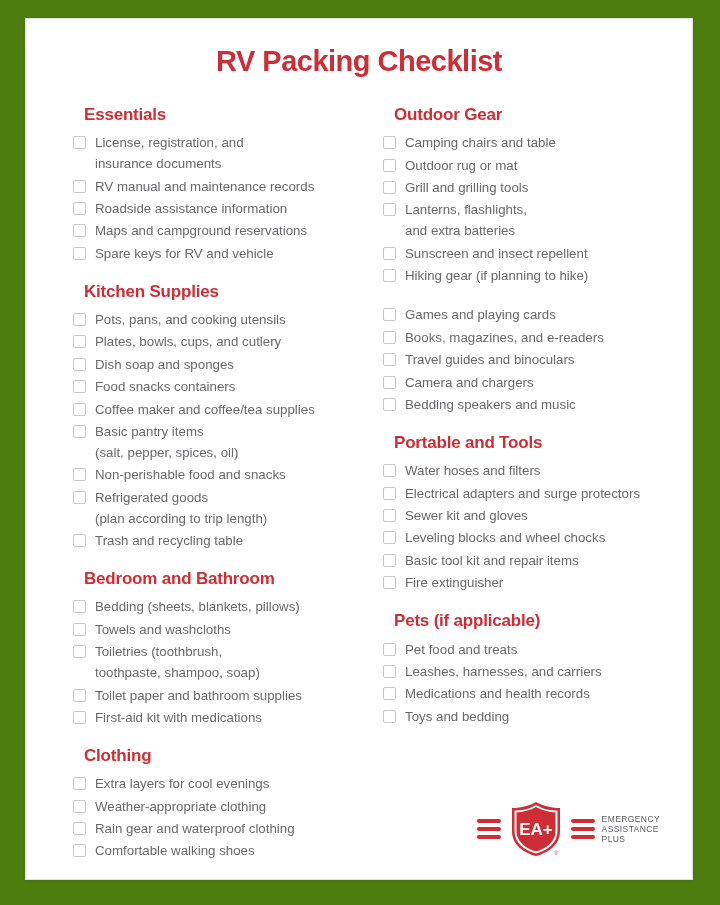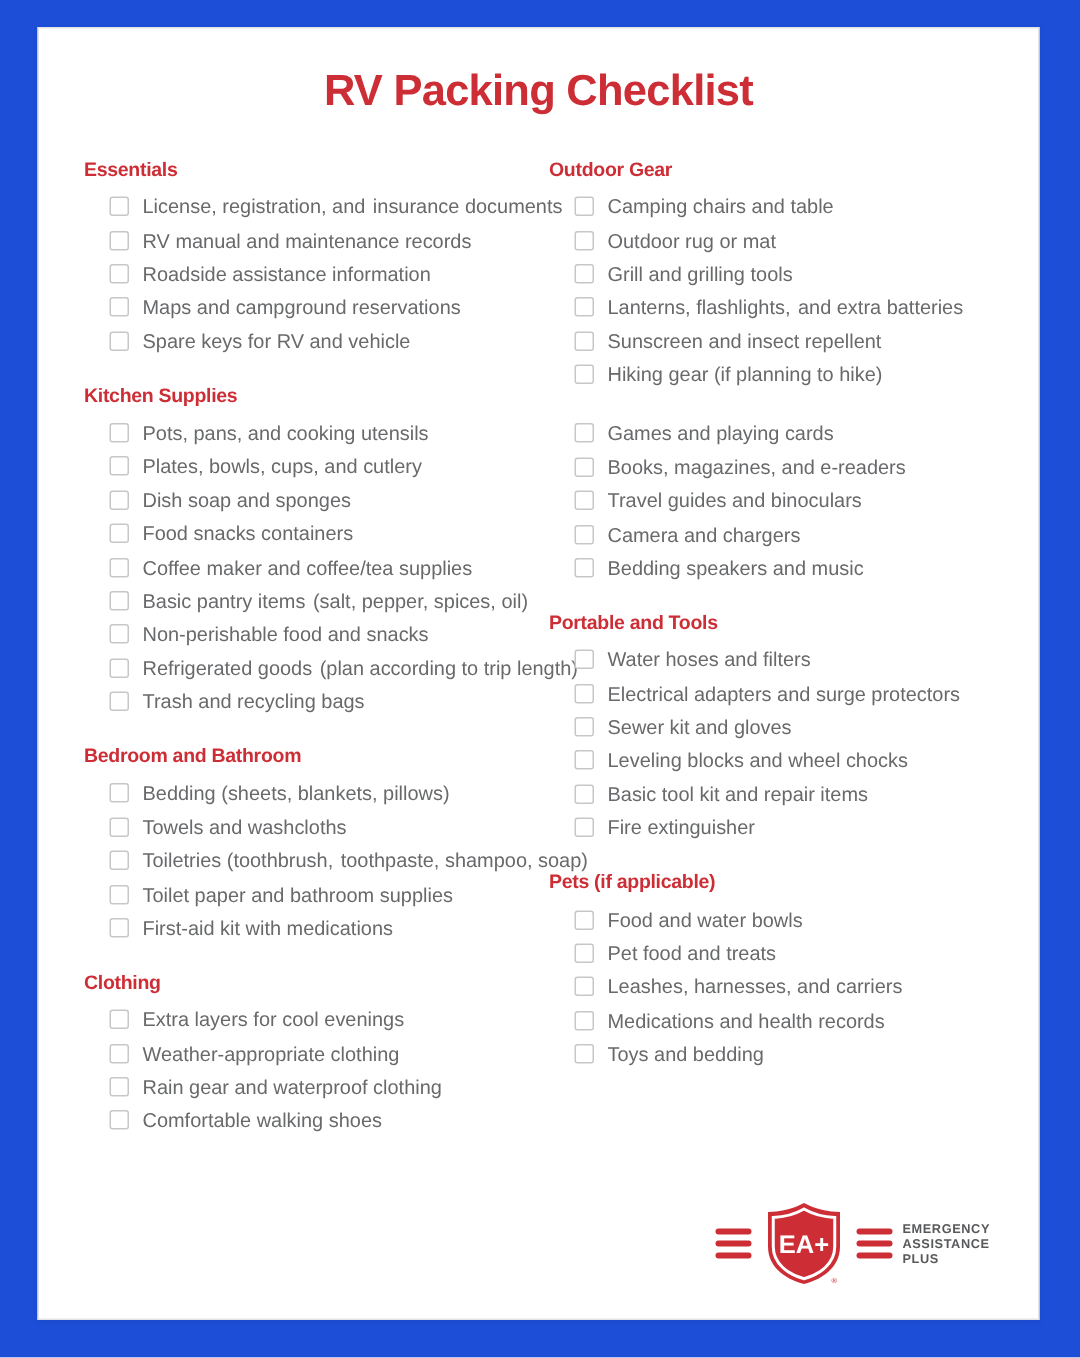--- a/index.html
+++ b/index.html
@@ -5,21 +5,21 @@
   * { margin: 0; padding: 0; box-sizing: border-box; }
   html, body {
     width: 720px; height: 905px;
     font-family: "Liberation Sans", sans-serif;
     background: #ededee;
     overflow: hidden;
   }
   .canvas {
     position: relative;
     width: 720px; height: 905px;
-    background: #1d4ed8;
+    background: #4d7c0f;
   }
   .sheet {
     position: absolute;
     left: 25px; top: 18px;
     width: 668px; height: 862px;
     background: #ffffff;
     border: 1px solid #e3e3e3;
     box-shadow: 0 1px 4px rgba(0,0,0,0.07);
     padding: 26px 30px 20px 30px;
   }
@@ -31,46 +31,47 @@
     color: #cd2d35;
     margin-bottom: 10px;
   }
   .columns {
     display: flex;
     gap: 14px;
   }
   .col { flex: 1 1 0; min-width: 0; }
   .section { margin-top: 17px; }
   .section-heading {
-    font-size: 13px;
+    font-size: 17px;
     font-weight: bold;
     color: #cd2d35;
     letter-spacing: -0.2px;
     margin-bottom: 7px;
+    margin-left: 28px;
   }
   .item {
     display: flex;
     align-items: flex-start;
     gap: 9px;
     margin: 0 0 0 17px;
     padding: 3.2px 0;
     font-size: 13.3px;
     line-height: 16px;
     color: #68696b;
   }
   .checkbox {
     width: 13px; height: 13px;
     flex: 0 0 13px;
     border: 1.5px solid #c6c7c9;
     border-radius: 2px;
     background: #fff;
     margin-top: 1px;
     cursor: pointer;
   }
-  .item-lines { display: flex; gap: 5px; }
+  .item-lines { display: flex; flex-direction: column; gap: 5px; }
   .item-line { white-space: nowrap; }
 
   
   .logo {
     position: absolute;
     right: 32px; bottom: 22px;
     display: flex;
     align-items: center;
     gap: 7px;
   }
@@ -84,21 +85,21 @@
     width: 24px; height: 4.5px;
     border-radius: 2px;
     background: #cd2d35;
   }
   .shield-wrap { position: relative; width: 52px; height: 56px; margin: 0 2px; }
   .brand-text {
     display: flex;
     flex-direction: column;
     gap: 1px;
     font-size: 8.5px;
-    font-weight: bold;
+    font-weight: normal;
     letter-spacing: 0.4px;
     color: #58595b;
     line-height: 9px;
   }
 </style>
 </head>
 <body>
 
 <div class="canvas">
   <div class="sheet">
@@ -205,21 +206,21 @@
     <span class="checkbox"></span>
     <span class="item-lines">
                   <span class="item-line">Refrigerated goods</span>
                   <span class="item-line">(plan according to trip length)</span>
                 </span>
   </div>
 
   <div class="item">
     <span class="checkbox"></span>
     <span class="item-lines">
-                  <span class="item-line">Trash and recycling bags</span>
+                  <span class="item-line">Trash and recycling table</span>
                 </span>
   </div>
 </div>
   </div>
 
   <div class="section">
     <div class="section-heading">Bedroom and Bathroom</div>
     <div class="section-items">
   <div class="item">
     <span class="checkbox"></span>
@@ -424,26 +425,20 @@
     <span class="item-lines">
                   <span class="item-line">Fire extinguisher</span>
                 </span>
   </div>
 </div>
   </div>
 
   <div class="section">
     <div class="section-heading">Pets (if applicable)</div>
     <div class="section-items">
-  <div class="item">
-    <span class="checkbox"></span>
-    <span class="item-lines">
-                  <span class="item-line">Food and water bowls</span>
-                </span>
-  </div>
 
   <div class="item">
     <span class="checkbox"></span>
     <span class="item-lines">
                   <span class="item-line">Pet food and treats</span>
                 </span>
   </div>
 
   <div class="item">
     <span class="checkbox"></span>

